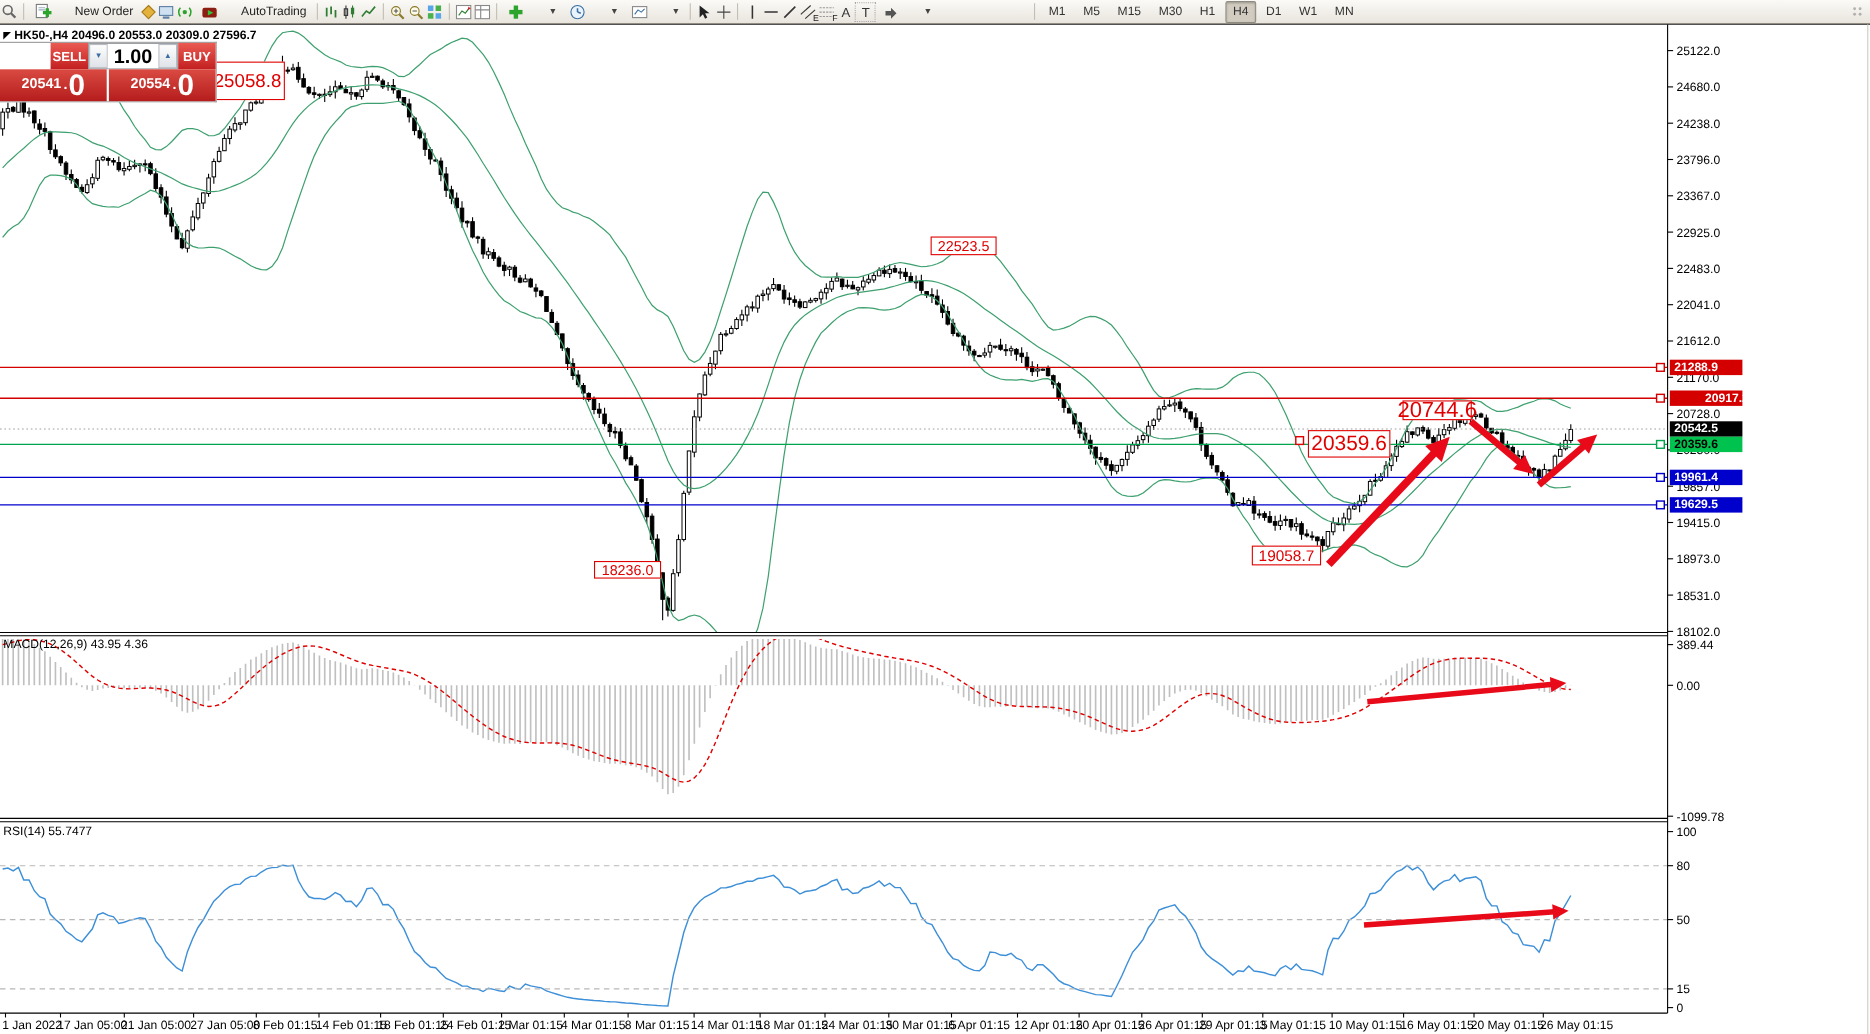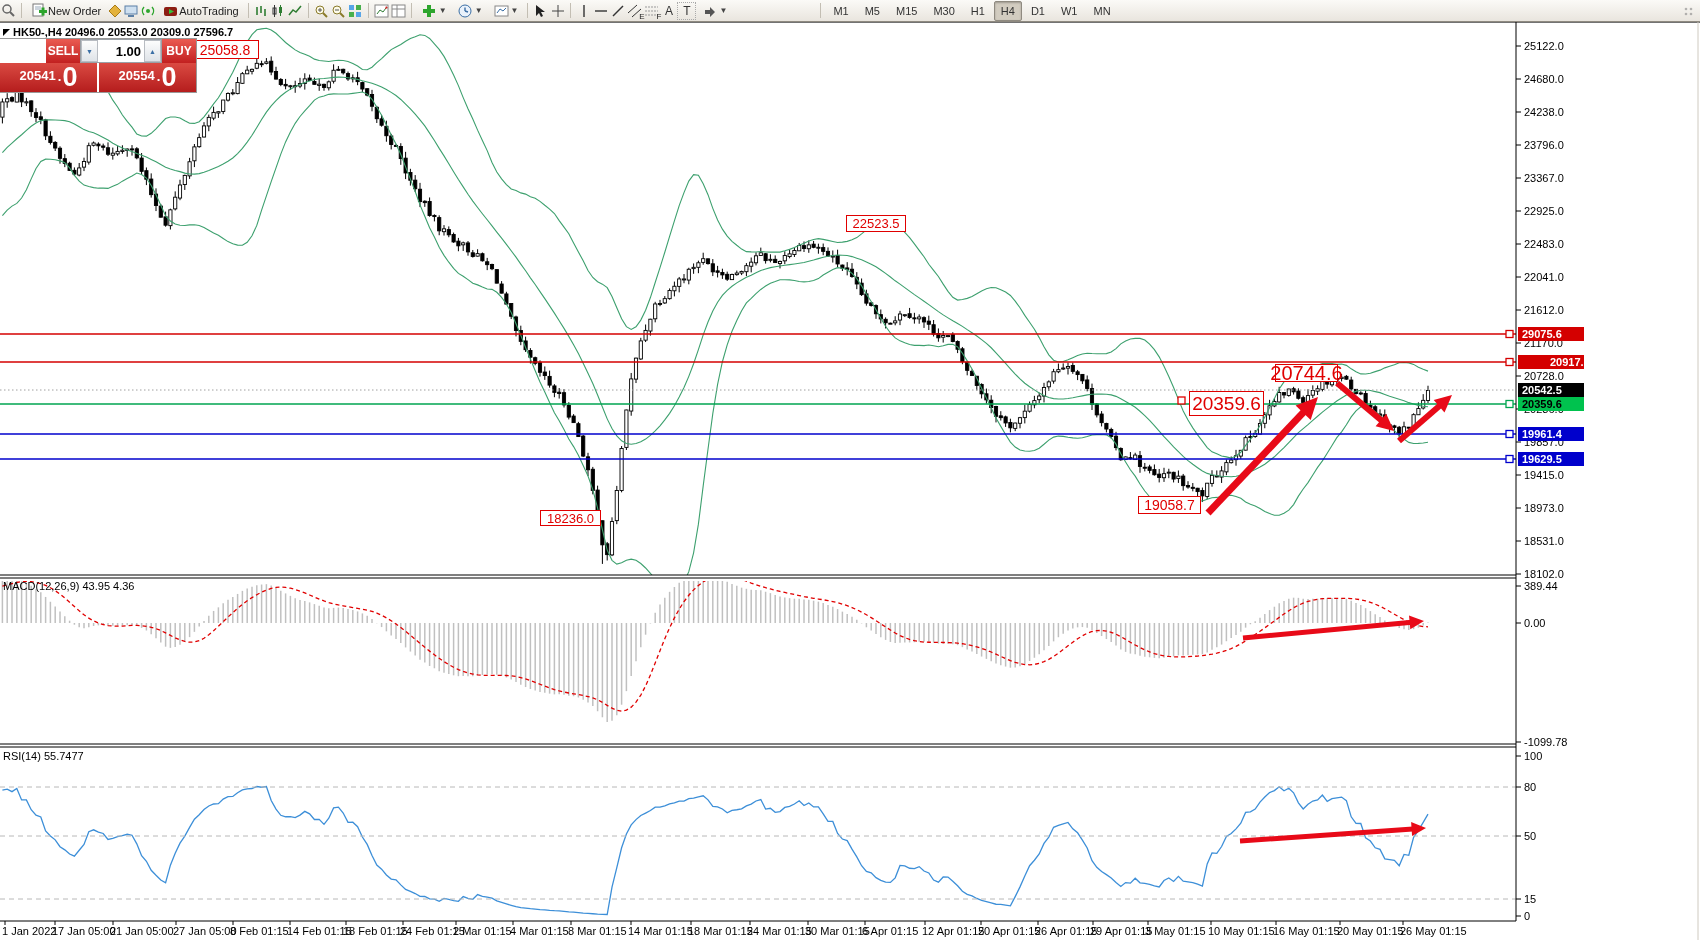--- a/index.html
+++ b/index.html
@@ -1,21 +1,21 @@
 <!DOCTYPE html>
 <html><head>
 <meta charset="utf-8">
 <style>
   html,body{margin:0;padding:0;width:1700px;height:940px;overflow:hidden;
     font-family:"Liberation Sans",sans-serif;background:#fff;}
   #toolbar{position:absolute;left:0;top:0;width:1700px;height:21px;z-index:10;
     background:linear-gradient(#fbfaf7,#e9e5de);border-bottom:1px solid #8f8a80;
     display:flex;align-items:center;font-size:11px;color:#222;white-space:nowrap;}
   .tsep{width:1px;height:15px;background:#c3beb3;margin:0 4px;flex:0 0 auto;}
-  .tbtn{display:inline-flex;align-items:center;gap:0;padding:1px 4px;height:17px;
+  .tbtn{display:inline-flex;align-items:center;gap:20px;padding:1px 4px;height:17px;
     border:1px solid transparent;border-radius:2px;flex:0 0 auto;cursor:default;}
   .ic{display:inline-flex;width:17px;height:16px;align-items:center;justify-content:center;flex:0 0 auto;}
   .caret{font-size:8px;color:#444;margin-left:1px;}
   .tf{padding:1px 6px;height:16px;display:flex;align-items:center;border:1px solid transparent;
     border-radius:2px;margin:0 1px;font-size:11px;color:#333;}
   .tf.active{background:#d2ccc0;border:1px solid #8f8a80;box-shadow:inset 0 1px 2px rgba(0,0,0,.25);}
   #chart-svg{position:absolute;left:0;top:0;z-index:1;}
   .anno{position:absolute;z-index:5;border:1px solid #e00000;background:#fff;color:#e00000;
     display:flex;align-items:center;justify-content:center;box-sizing:border-box;line-height:1;}
   .ptag{position:absolute;left:1518px;width:66px;height:14px;z-index:6;font-size:11px;
@@ -24,21 +24,21 @@
   #symmark{position:absolute;left:3px;top:29px;width:0;height:0;z-index:6;
     border-left:7px solid #000;border-bottom:7px solid transparent;}
   #oneclick{position:absolute;left:0;top:38px;width:197px;z-index:8;font-family:"Liberation Sans",sans-serif;
     border:1px solid #999;border-left:none;background:#fff;box-sizing:border-box;}
   #oc-row1{display:flex;height:24px;padding-left:46px;}
   .ocbtn{width:49px;background:linear-gradient(#ea5b52,#c22020);color:#fff;font-size:12px;font-weight:700;
     display:flex;align-items:center;justify-content:center;}
   #oc-vol{flex:1;display:flex;border:1px solid #9aa0a6;background:#fff;box-sizing:border-box;}
   .spin{width:15px;background:linear-gradient(#fdfdfd,#dfe3e8);border:1px solid #b8bcc2;display:flex;
     align-items:center;justify-content:center;font-size:7px;color:#3a6ea5;}
-  #oc-vol input{flex:1;border:none;outline:none;text-align:right;font-size:13px;font-weight:700;
+  #oc-vol input{flex:1;border:none;outline:none;text-align:center;font-size:18px;font-weight:700;
     width:40px;padding:0 3px;font-family:"Liberation Sans",sans-serif;}
   #oc-row2{display:flex;height:29px;gap:2px;background:#fff;}
   .ocprice{flex:1;background:linear-gradient(#da4a42,#b51d1d);color:#fff;display:flex;align-items:center;
     justify-content:center;padding-bottom:1px;}
   .ocprice .m{font-size:13px;font-weight:700;line-height:20px;margin-bottom:2px;}
   .ocprice .b{font-size:27px;font-weight:700;line-height:25px;}
   .ocprice .d{font-size:13px;font-weight:700;margin:0 1px 2px 2px;}
   #macd-label,#rsi-label{position:absolute;left:3px;font-size:11px;color:#000;z-index:5;}
   #macd-label{top:580px;} #rsi-label{top:750px;}
   #endgrip{position:absolute;right:5px;top:4px;width:12px;height:12px;z-index:11;opacity:.6;}
@@ -1338,27 +1338,27 @@
       <span class="d">.</span>
       <span class="b">0</span>
     </div>
   </div>
 </div>
 
 <div id="macd-label">MACD(12,26,9) 43.95 4.36</div>
 <div id="rsi-label">RSI(14) 55.7477</div>
 
 <div id="annotations">
-    <div class="anno" style="left: 191px; top: 40px; width: 68px; height: 19px; font-size: 14px;">25058.8</div>
+    <div class="anno" style="left: 191px; top: 56px; width: 68px; height: 35px; font-size: 17px;">25058.8</div>
     <div class="anno" style="left: 846px; top: 215px; width: 60px; height: 17px; font-size: 13px;">22523.5</div>
     <div class="anno" style="left: 1189px; top: 391px; width: 75px; height: 25px; font-size: 19px;">20359.6</div>
     <div class="anno" style="left: 1275px; top: 364px; width: 63px; height: 18px; font-size: 20px;">20744.6</div>
     <div class="anno" style="left: 1138px; top: 496px; width: 63px; height: 18px; font-size: 14px;">19058.7</div>
     <div class="anno" style="left: 540px; top: 510px; width: 61px; height: 16px; font-size: 13px;">18236.0</div>
   </div>
 <div id="pricetags">
-    <div class="ptag" style="top: 327px; background: rgb(212, 0, 0); color: rgb(255, 255, 255);">29075.6</div>
+    <div class="ptag" style="top: 327px; background: rgb(212, 0, 0); color: rgb(255, 255, 255);">21288.9</div>
     <div class="ptag" style="top: 355px; background: rgb(212, 0, 0); color: rgb(255, 255, 255); padding-left: 32px;">20917.2</div>
     <div class="ptag" style="top: 383px; background: rgb(0, 0, 0); color: rgb(255, 255, 255);">20542.5</div>
     <div class="ptag" style="top: 397px; background: rgb(0, 194, 78); color: rgb(0, 0, 0);">20359.6</div>
     <div class="ptag" style="top: 427px; background: rgb(0, 0, 204); color: rgb(255, 255, 255);">19961.4</div>
     <div class="ptag" style="top: 452px; background: rgb(0, 0, 204); color: rgb(255, 255, 255);">19629.5</div>
   </div>
 
 </body></html>

